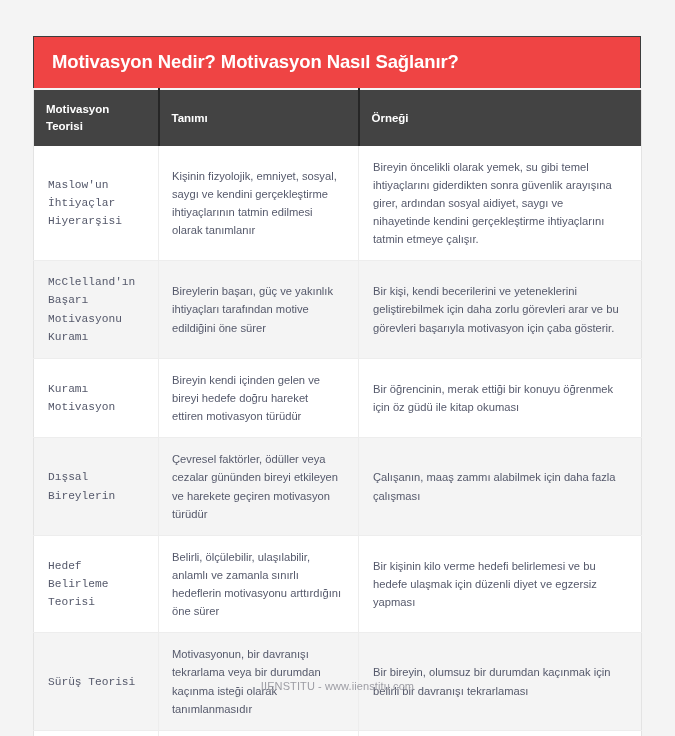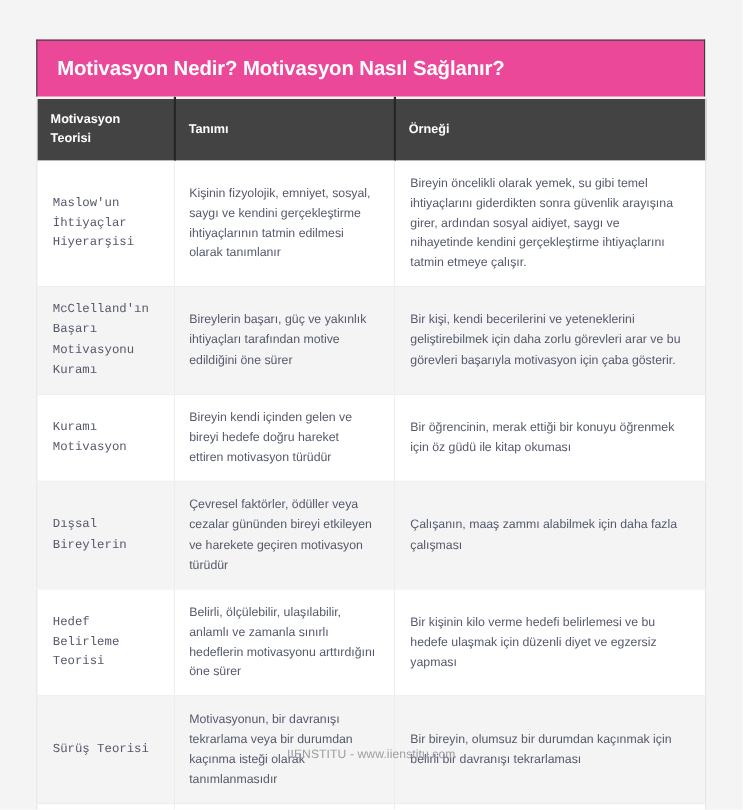--- a/index.html
+++ b/index.html
@@ -25,21 +25,21 @@
   .table-wrap {
     position: absolute;
     left: 33px;
     top: 36px;
     width: 608px;
     box-sizing: border-box;
   }
 
   
   .title-bar {
-    background: #ec4899;
+    background: #ef4444;
     color: #ffffff;
     box-sizing: border-box;
     padding: 14px 18px 15px 18px;
     border: 1px solid #3c3c3c;
     border-bottom: none;
   }
   .title-bar .title-text {
     font-size: 18.5px;
     font-weight: bold;
     line-height: 1.2;

